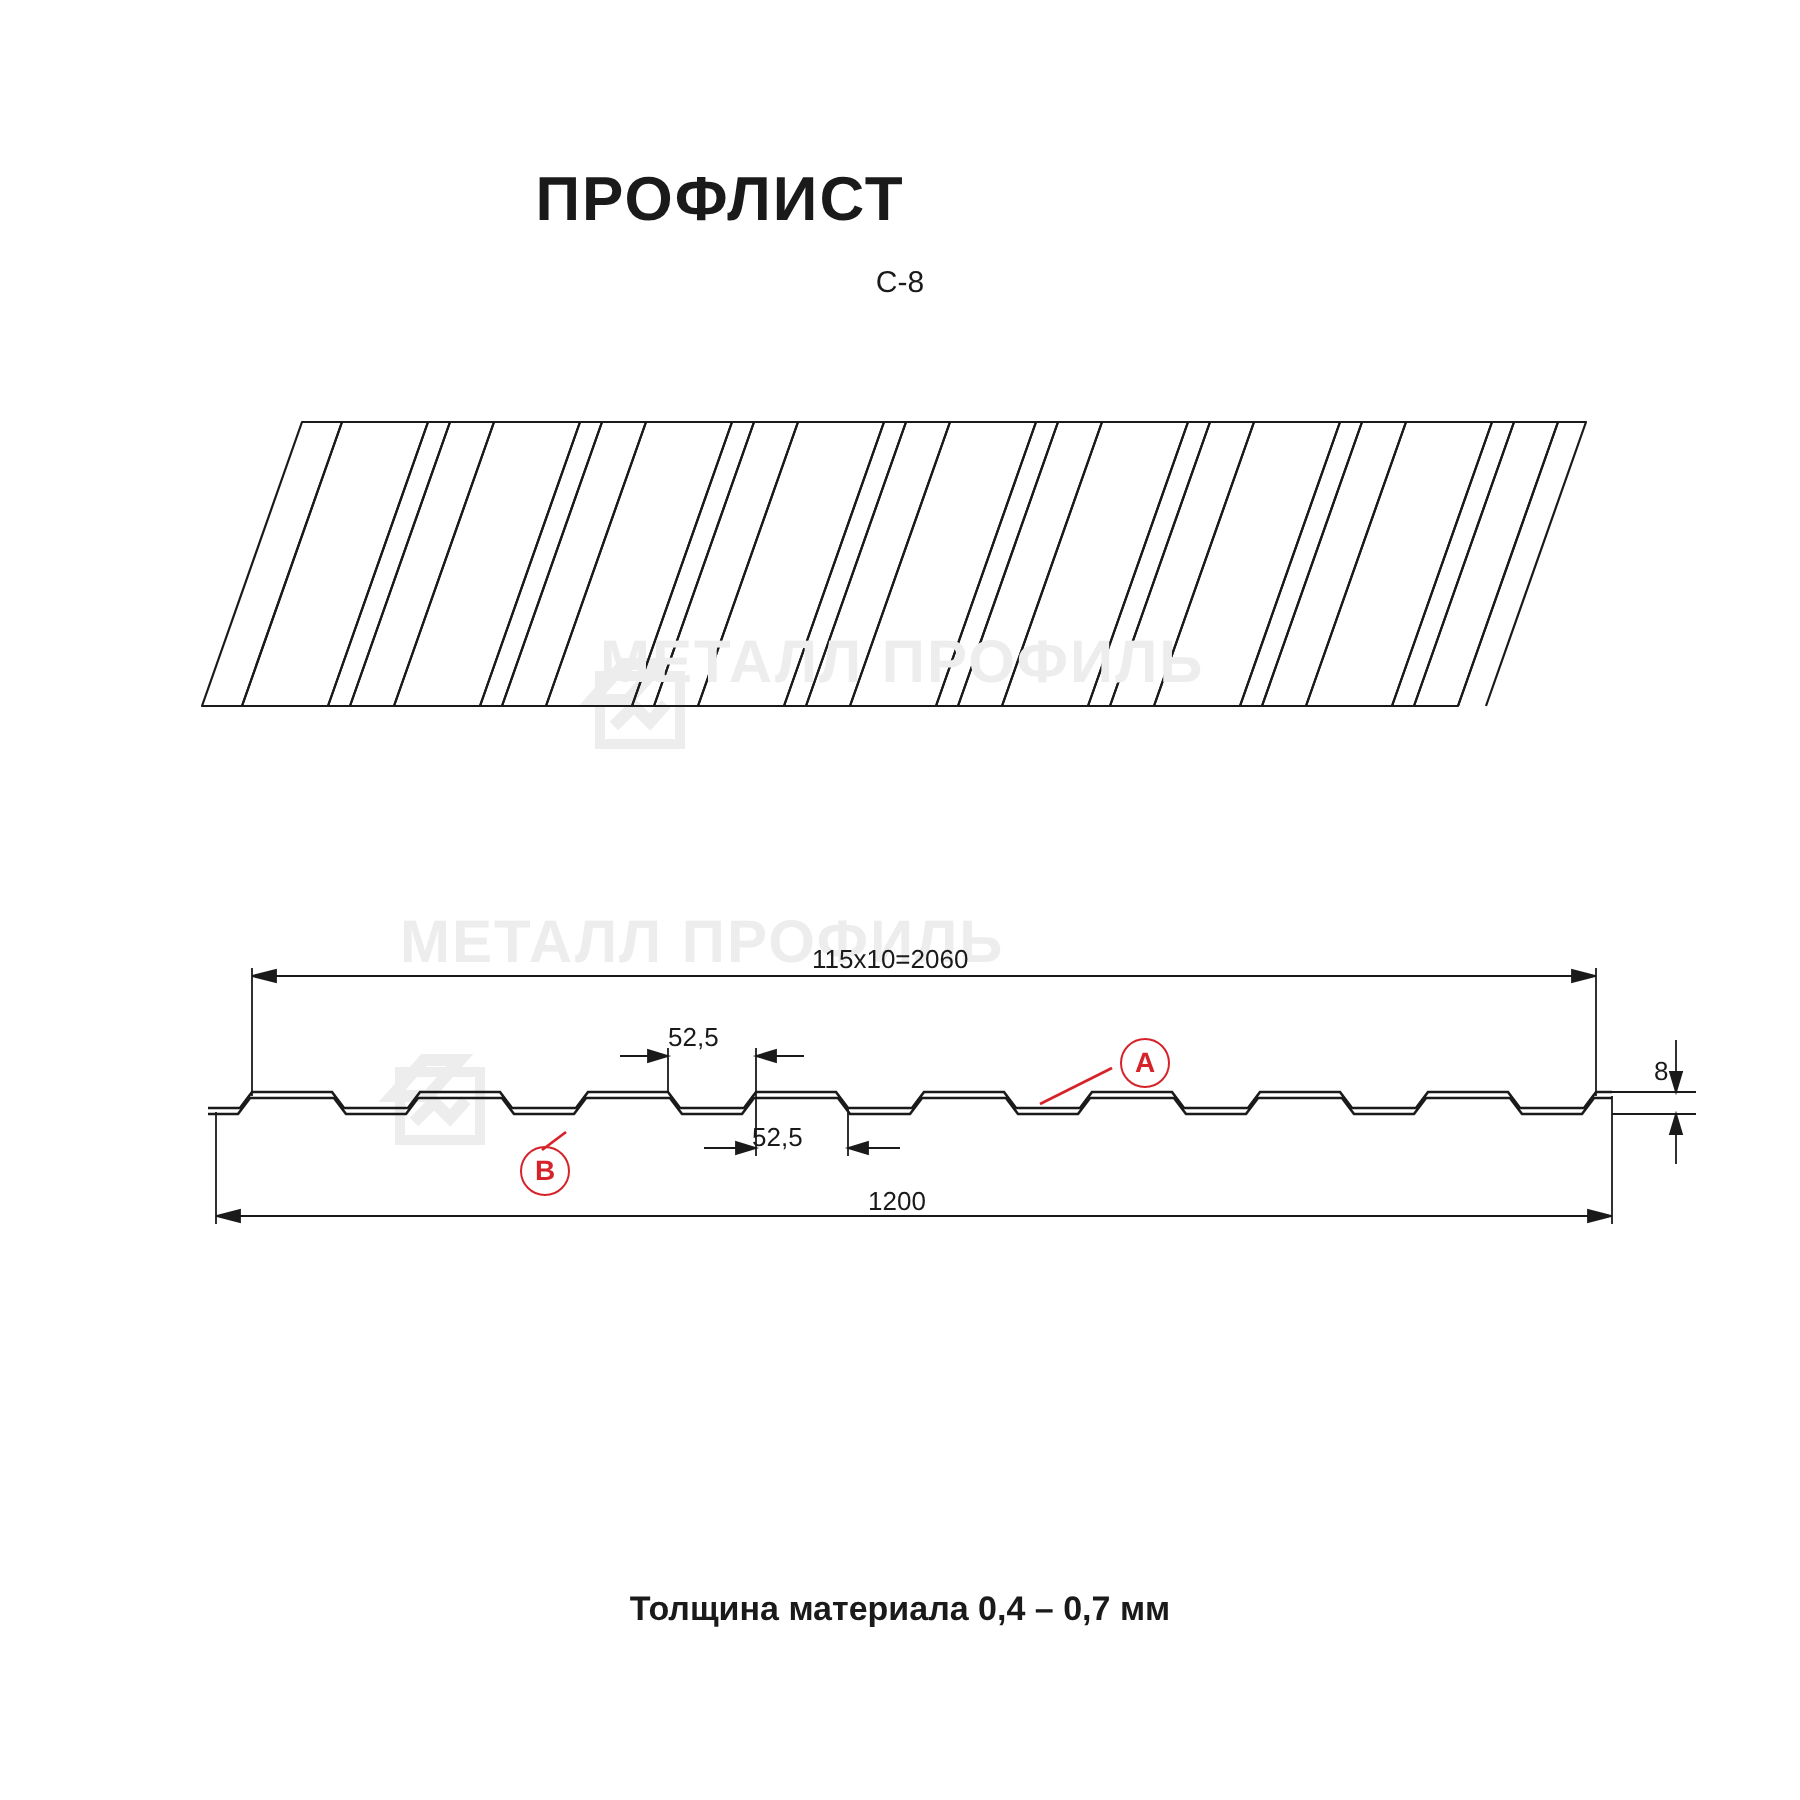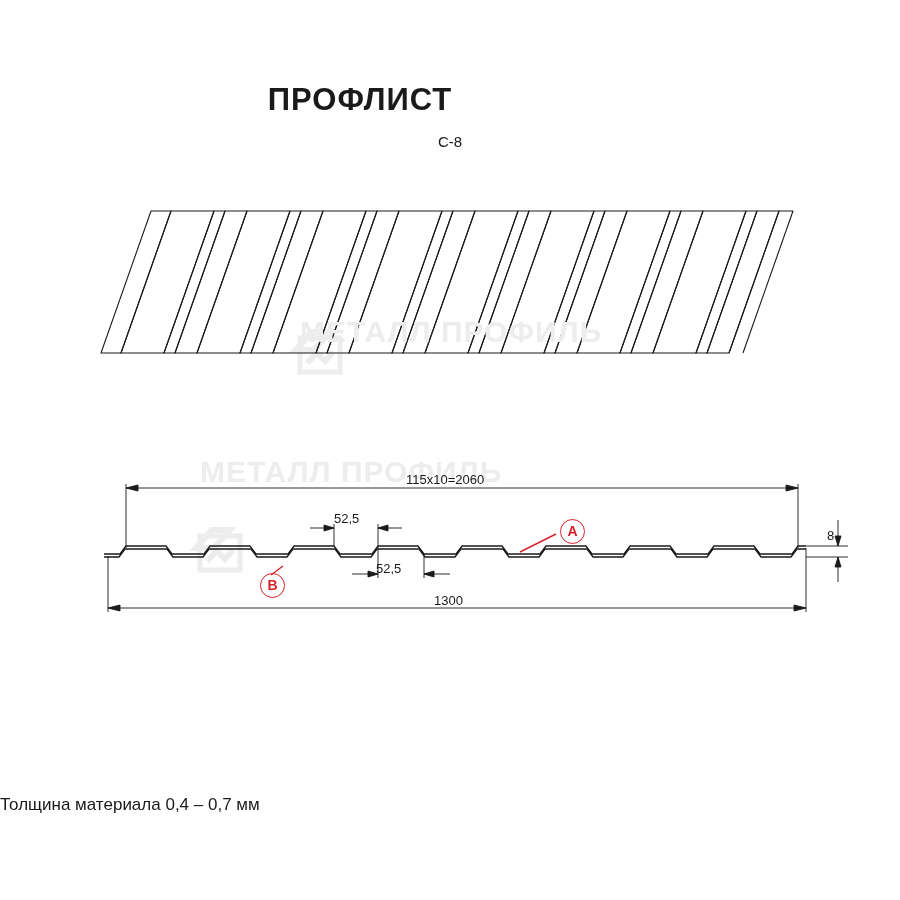--- a/index.html
+++ b/index.html
@@ -40,22 +40,23 @@
     width: 900px;
     text-align: center;
     font-size: 15px;
     color: #1a1a1a;
   }
   .footnote {
     position: absolute;
     left: 0;
     top: 795px;
     width: 900px;
+    text-align: center;
     font-size: 17px;
-    font-weight: normal;
+    font-weight: bold;
     color: #1a1a1a;
   }
   .dim-label {
     position: absolute;
     font-size: 13px;
     color: #1a1a1a;
     white-space: nowrap;
   }
   .dim-1150 { left: 406px; top: 472px; }
   .dim-525a  { left: 334px; top: 511px; }
@@ -219,19 +220,19 @@
 
 <div class="title">ПРОФЛИСТ</div>
 <div class="subtitle">С-8</div>
 
 <div class="wm wm1">МЕТАЛЛ ПРОФИЛЬ</div>
 <div class="wm wm2">МЕТАЛЛ ПРОФИЛЬ</div>
 
 <div class="dim-label dim-1150">115х10=2060</div>
 <div class="dim-label dim-525a">52,5</div>
 <div class="dim-label dim-525b">52,5</div>
-<div class="dim-label dim-1200">1300</div>
+<div class="dim-label dim-1200">1200</div>
 <div class="dim-label dim-8">8</div>
 
 <div class="callout callout-a">A</div>
 <div class="callout callout-b">B</div>
 
 <div class="footnote">Толщина материала 0,4 – 0,7 мм</div>
 
 </body></html>

